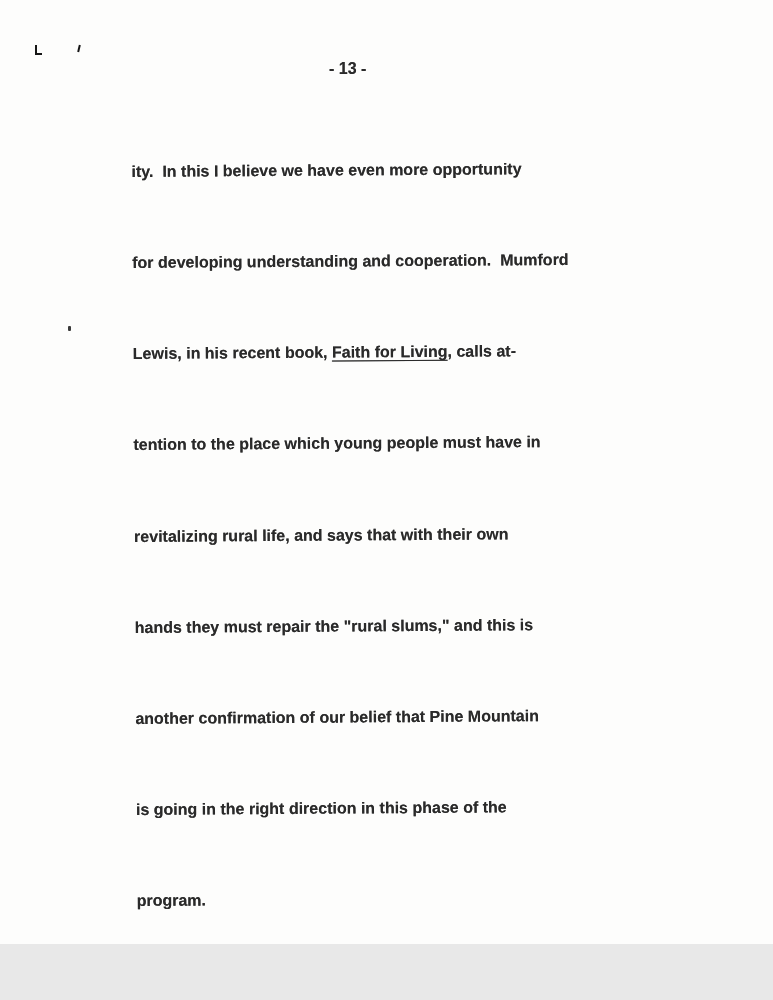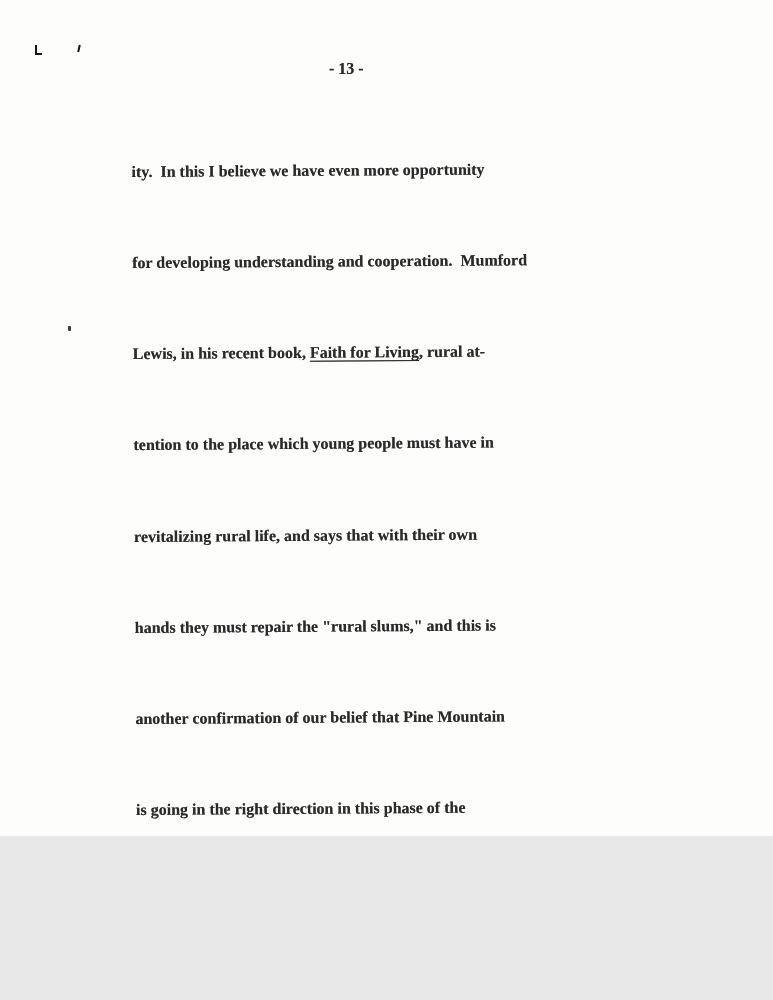--- a/index.html
+++ b/index.html
@@ -3,24 +3,24 @@
 <meta charset="utf-8">
 <style>
   html, body {
     margin: 0;
     padding: 0;
     background: #e8e8e8;
   }
   .page {
     position: relative;
     width: 773px;
-    height: 836px;
+    height: 944px;
     background: var(--paper, #fdfdfc);
     overflow: hidden;
-    font-family: Liberation Serif, serif;
+    font-family: Liberation Sans, sans-serif;
   }
   .typewriter {
     color: var(--ink, #2a2a2a);
     font-weight: bold;
     text-shadow: 0 0 0.6px rgba(40, 40, 40, 0.65);
   }
   .page-number {
     position: absolute;
     left: 329px;
     top: 60px;
@@ -94,21 +94,21 @@
 
   <span class="mark-l"></span>
   <span class="mark-tick"></span>
   <span class="speck"></span>
 
   <div class="page-number typewriter">- 13 -</div>
 
   <div class="textblock typewriter">
     <div class="line">ity.  In this I believe we have even more opportunity</div>
     <div class="line">for developing understanding and cooperation.  Mumford</div>
-    <div class="line"><span>Lewis, in his recent book, </span><span class="u">Faith for Living</span><span>, rural at-</span></div>
+    <div class="line"><span>Lewis, in his recent book, </span><span class="u">Faith for Living</span><span>, calls at-</span></div>
     <div class="line">tention to the place which young people must have in</div>
     <div class="line">revitalizing rural life, and says that with their own</div>
     <div class="line">hands they must repair the "rural slums," and this is</div>
     <div class="line">another confirmation of our belief that Pine Mountain</div>
     <div class="line">is going in the right direction in this phase of the</div>
     <div class="line">program.</div>
     <div class="line">     Another growth in our extension service which I</div>
     
     
     

